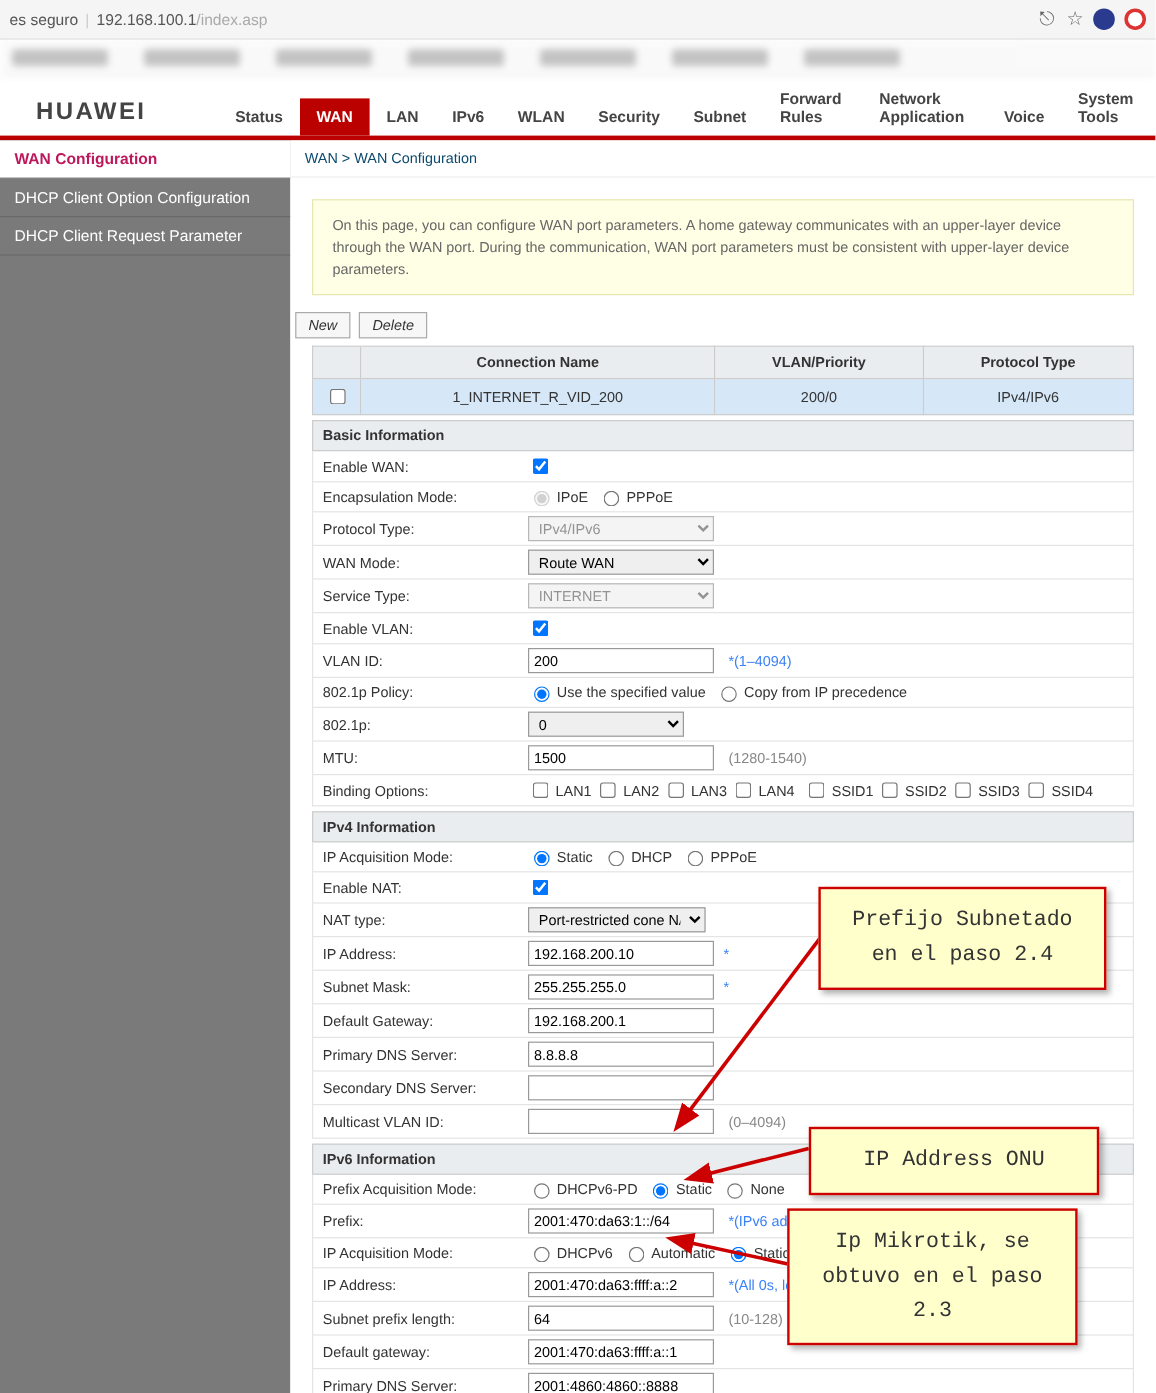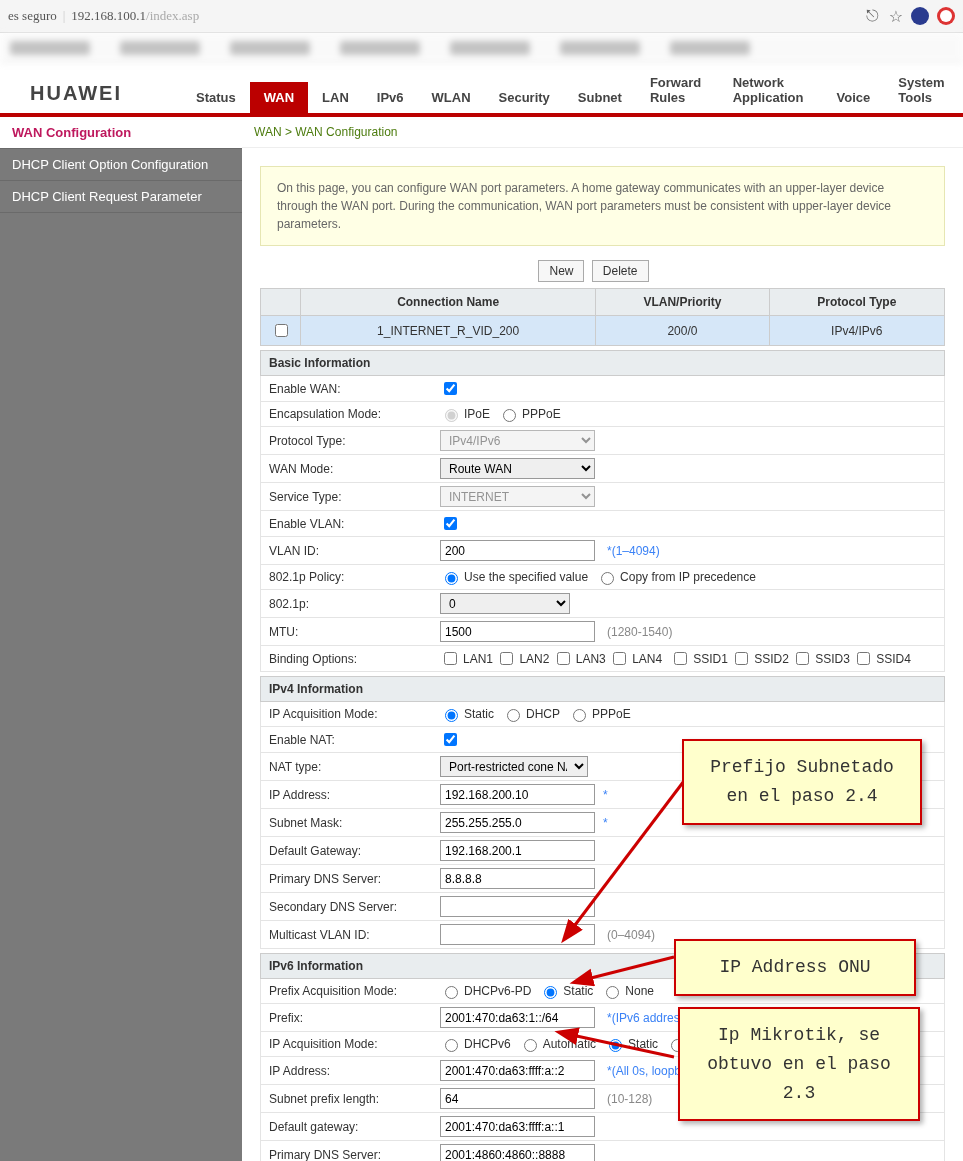--- a/index.html
+++ b/index.html
@@ -12,21 +12,20 @@
   }
   .browser-bar {
     height: 28px;
     background: #f5f5f5;
     border-bottom: 1px solid #ddd;
     display: flex;
     align-items: center;
     padding: 16px 8px;
     font-size: 13px;
     color: #555;
-    font-family: Liberation Serif, serif;
   }
   .browser-bar .url-sep { margin: 0 6px; color: #ccc; }
   .browser-bar .url-fade { color: #aaa; }
   .browser-bar .spacer { flex: 1; }
   .browser-bar .br-icon { width: 18px; height: 18px; border-radius: 50%; margin-left: 8px; display:inline-block; }
   .bookmarks-bar {
     height: 30px;
     background: #f5f5f5;
     border-bottom: 1px solid #ccc;
     display: flex;
@@ -84,35 +83,36 @@
   }
   .content {
     flex: 1;
     background: #fff;
     padding: 0;
     position: relative;
   }
   .breadcrumb {
     padding: 8px 12px;
     font-size: 12px;
-    color: #4d7c0f;
+    color: #0c4a6e;
     border-bottom: 1px solid #eee;
   }
   .infobox {
     margin: 18px 18px 10px 18px;
     background: #ffffe5;
     border: 1px solid #e6e6b3;
     padding: 12px 16px;
     color: #666;
     font-size: 12px;
     line-height: 1.5;
   }
   .btn-row {
-    text-align: center;
+    text-align: left;
     padding: 4px 22px 6px 0;
+    font-style: italic;
   }
   .btn {
     display: inline-block;
     border: 1px solid #aaa;
     background: #f7f7f7;
     padding: 3px 10px;
     font-size: 12px;
     cursor: pointer;
     margin-left: 4px;
   }
@@ -561,21 +561,21 @@
           <div class="lbl">Primary DNS Server:</div>
         <div class="val">
             <input type="text" class="w-med" value="2001:4860:4860::8888" style="">
           </div>
         </div>
 
     </div>
 
     <div class="callout" style="top:622px; left:440px; width:240px;">Prefijo Subnetado en el paso 2.4</div>
     <div class="callout" style="top:822px; left:432px; width:242px;">IP Address ONU</div>
-    <div class="callout" style="top:890px; left:436px; width:242px;">Ip Mikrotik, se obtuvo en el paso 2.3</div>
+    <div class="callout" style="top:890px; left:414px; width:242px;">Ip Mikrotik, se obtuvo en el paso 2.3</div>
 
     <svg class="arrows" width="720" height="1100">
       <defs>
         <marker id="ah" markerWidth="10" markerHeight="10" refX="2" refY="3" orient="auto">
           <path d="M0,0 L0,6 L8,3 z" fill="#c00"></path>
         </marker>
       </defs>
       <line x1="445" y1="660" x2="330" y2="812" stroke="#c00" stroke-width="3" marker-end="url(#ah)"></line>
       <line x1="432" y1="840" x2="345" y2="862" stroke="#c00" stroke-width="3" marker-end="url(#ah)"></line>
       <line x1="432" y1="940" x2="330" y2="918" stroke="#c00" stroke-width="3" marker-end="url(#ah)"></line>

